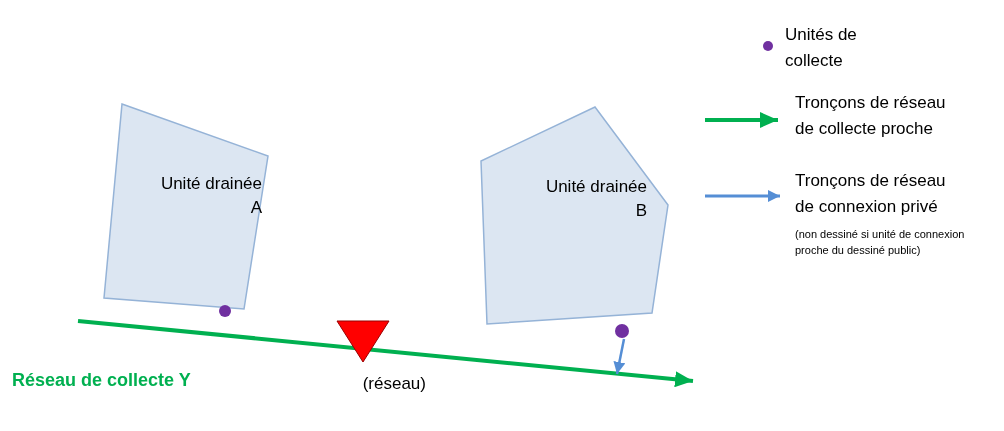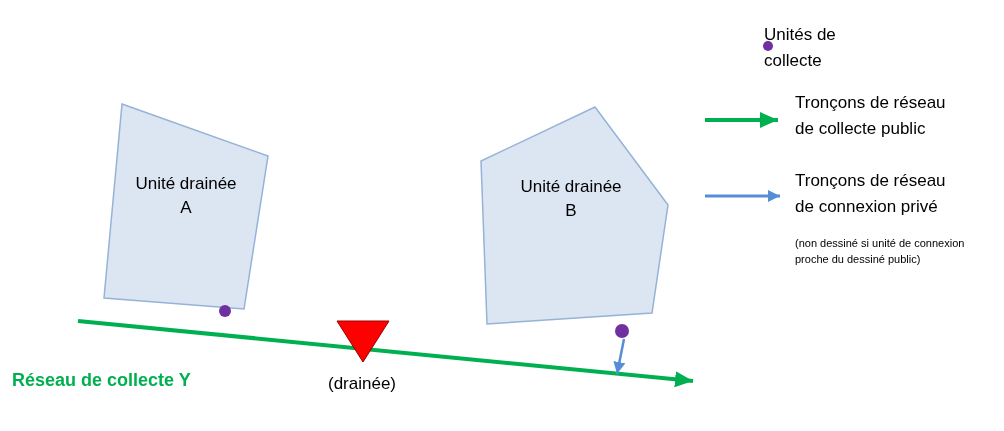--- a/index.html
+++ b/index.html
@@ -1,23 +1,23 @@
 <!DOCTYPE html>
 <html><head>
 <meta charset="utf-8">
 <style>
   html,body{margin:0;padding:0;background:#ffffff;}
   body{font-family:"Liberation Sans",sans-serif;}
   .canvas{position:relative;width:1004px;height:431px;background:#ffffff;overflow:hidden;}
   .canvas > svg{position:absolute;left:0;top:0;}
   .label{position:absolute;color:#000;font-size:17px;line-height:1.4;}
-  .center{text-align:center;}
+  .center{text-align:right;}
   .network-label{color:#00B050;font-weight:bold;font-size:18px;}
   .legend-title{position:absolute;color:#000;font-size:17px;line-height:1.55;}
-  .legend-note{font-size:11px;line-height:1.45;color:#000;margin-top:15px;}
+  .legend-note{font-size:11px;line-height:1.45;color:#000;margin-top:6px;}
 </style>
 </head>
 <body>
 
 <div class="canvas">
 
   <svg width="1004" height="431" viewBox="0 0 1004 431">
     <defs>
       <marker id="arrow-green" markerUnits="userSpaceOnUse" markerWidth="20" markerHeight="16" refX="18" refY="8" orient="auto">
         <polygon points="0,0 18,8 0,16" fill="#00B050"></polygon>
@@ -51,31 +51,31 @@
   </div>
 
   <div class="label center" style="left:495px;top:175px;width:152px;">
     <div>Unité drainée</div>
     <div>B</div>
   </div>
 
   <div class="label network-label" style="left:12px;top:356px;margin-top:12px;">Réseau de collecte Y</div>
 
   <div class="label center" style="left:298px;top:372px;width:128px;">
-    <div>(drainée)</div>
+    <div>(réseau)</div>
   </div>
 
-  <div class="legend-title" style="left:764px;top:22px;">
+  <div class="legend-title" style="left:785px;top:22px;">
     <div>Unités de</div>
     <div>collecte</div>
   </div>
 
   <div class="legend-title" style="left:795px;top:90px;">
     <div>Tronçons de réseau</div>
-    <div>de collecte public</div>
+    <div>de collecte proche</div>
   </div>
 
   <div class="legend-title" style="left:795px;top:168px;">
     <div>Tronçons de réseau</div>
     <div>de connexion privé</div>
     <div class="legend-note">
       <div>(non dessiné si unité de connexion</div>
       <div>proche du dessiné public)</div>
     </div>
   </div>

